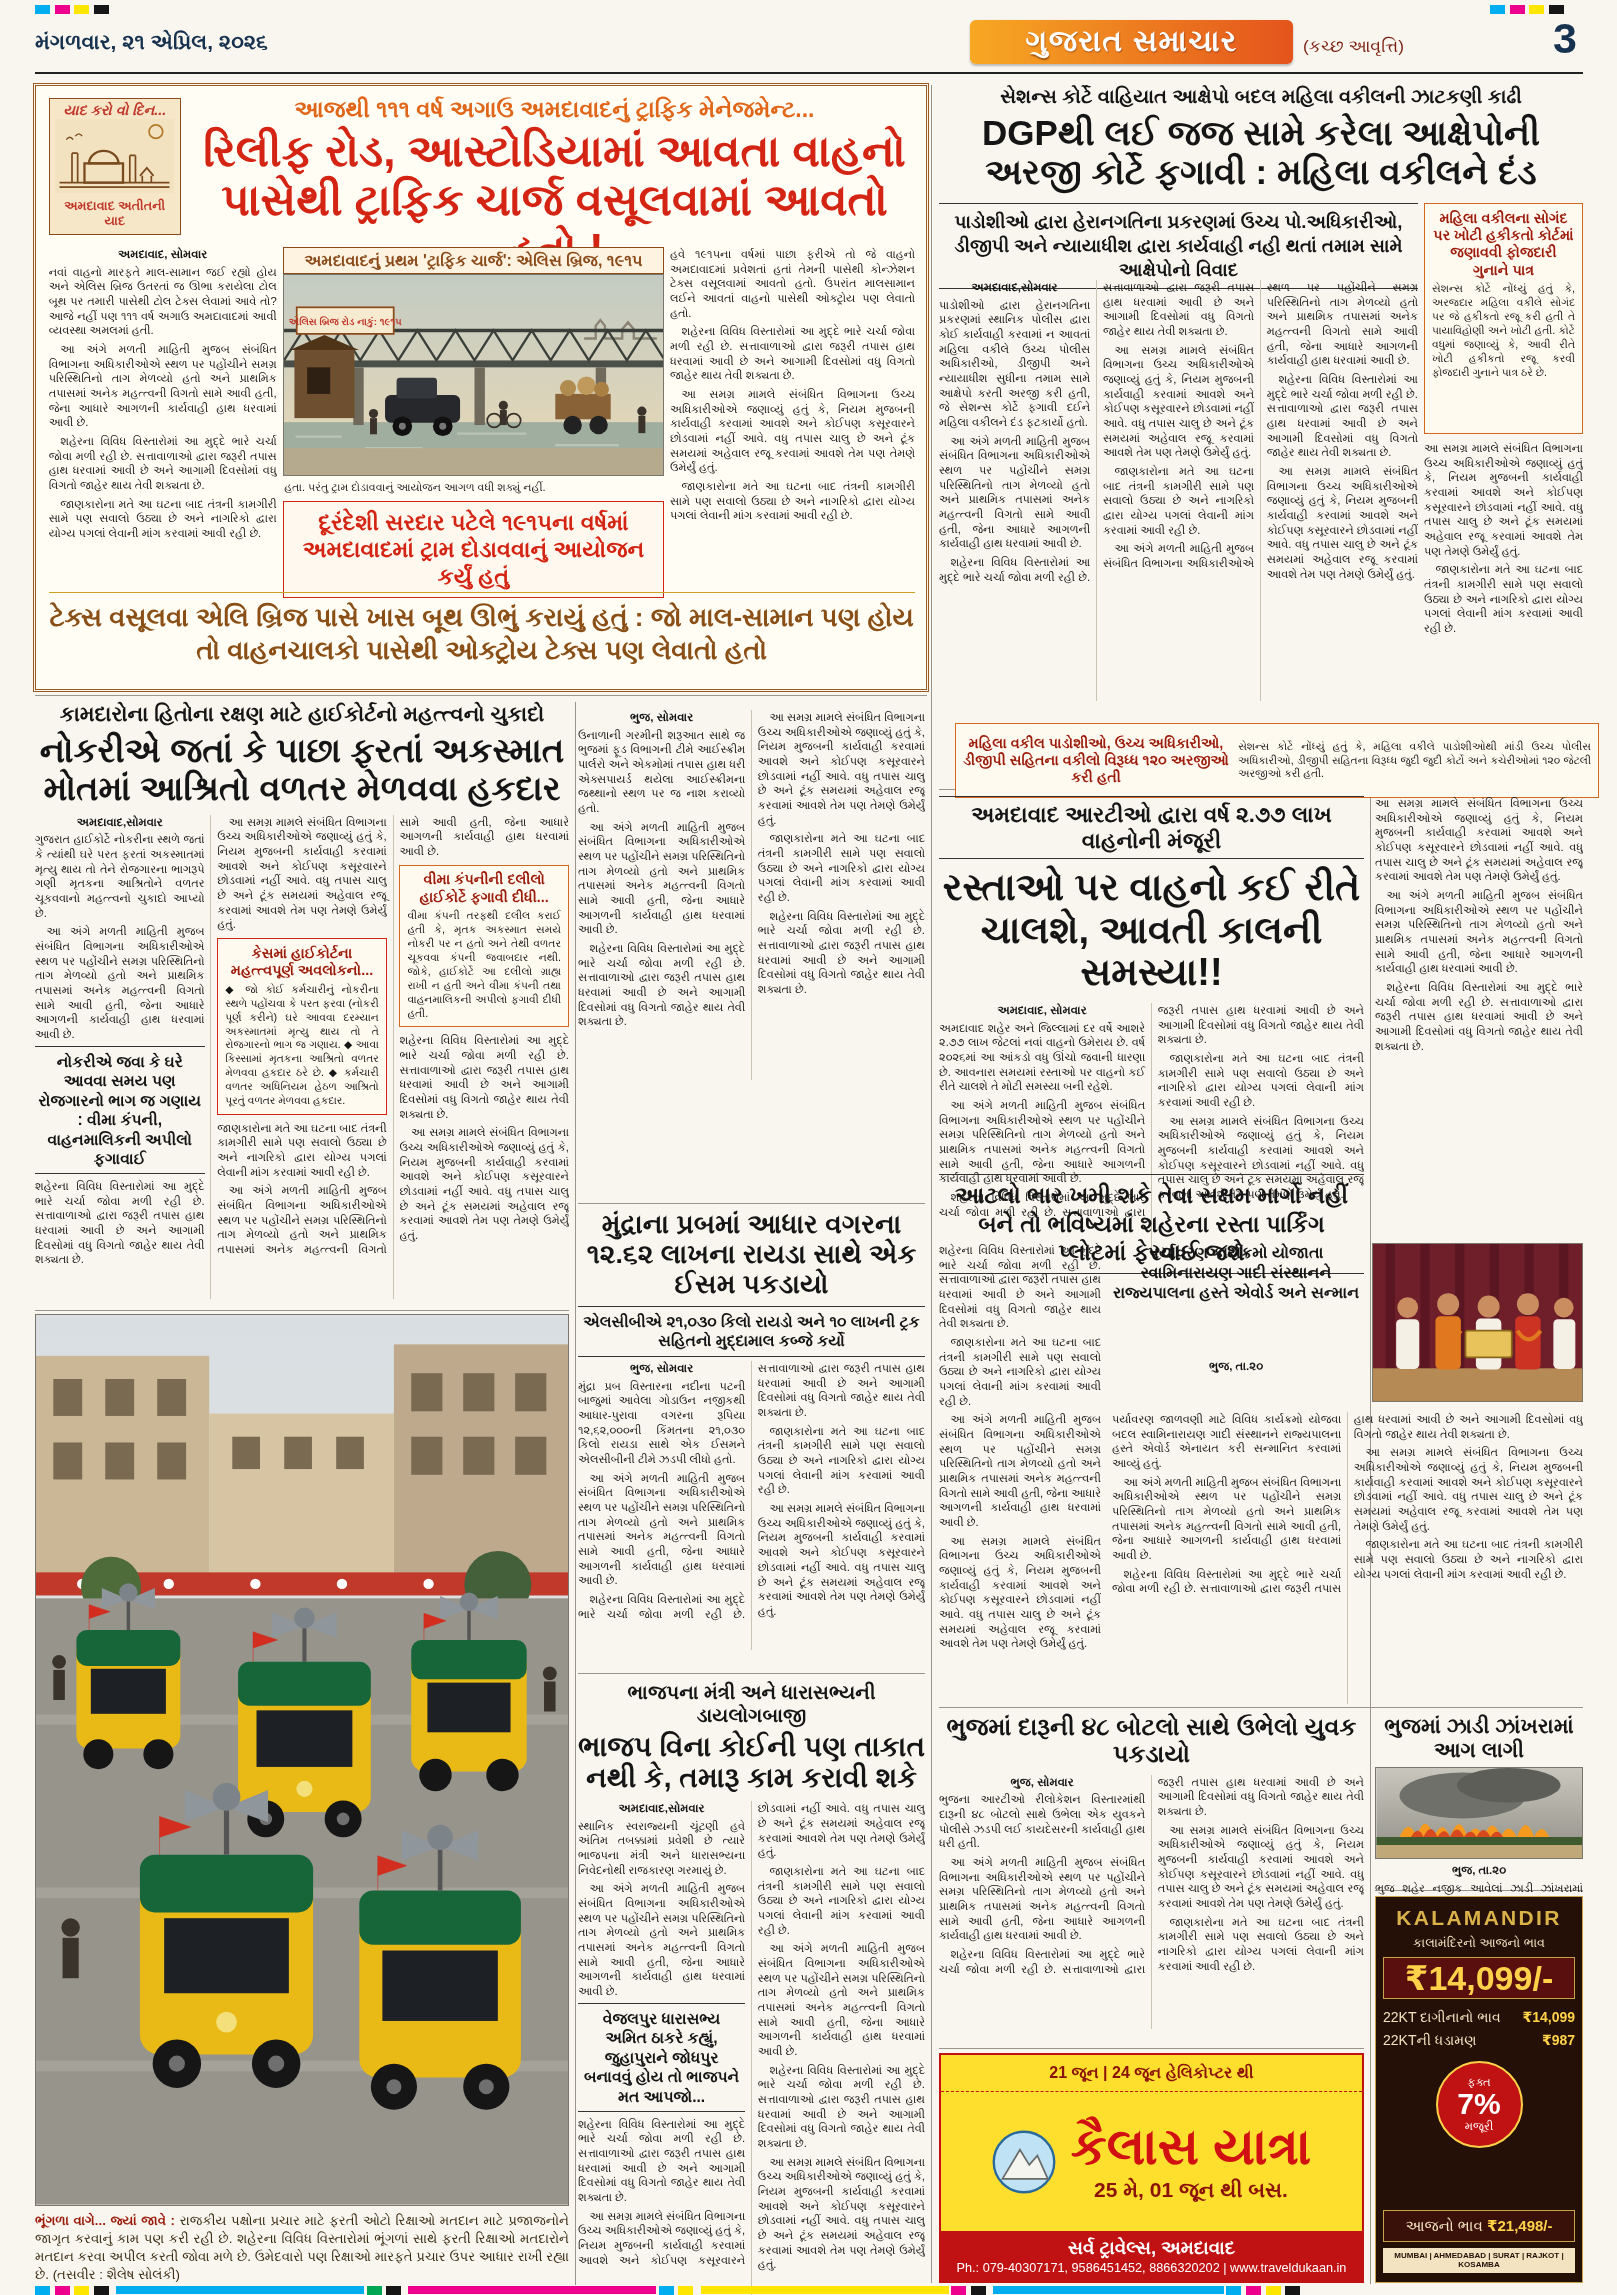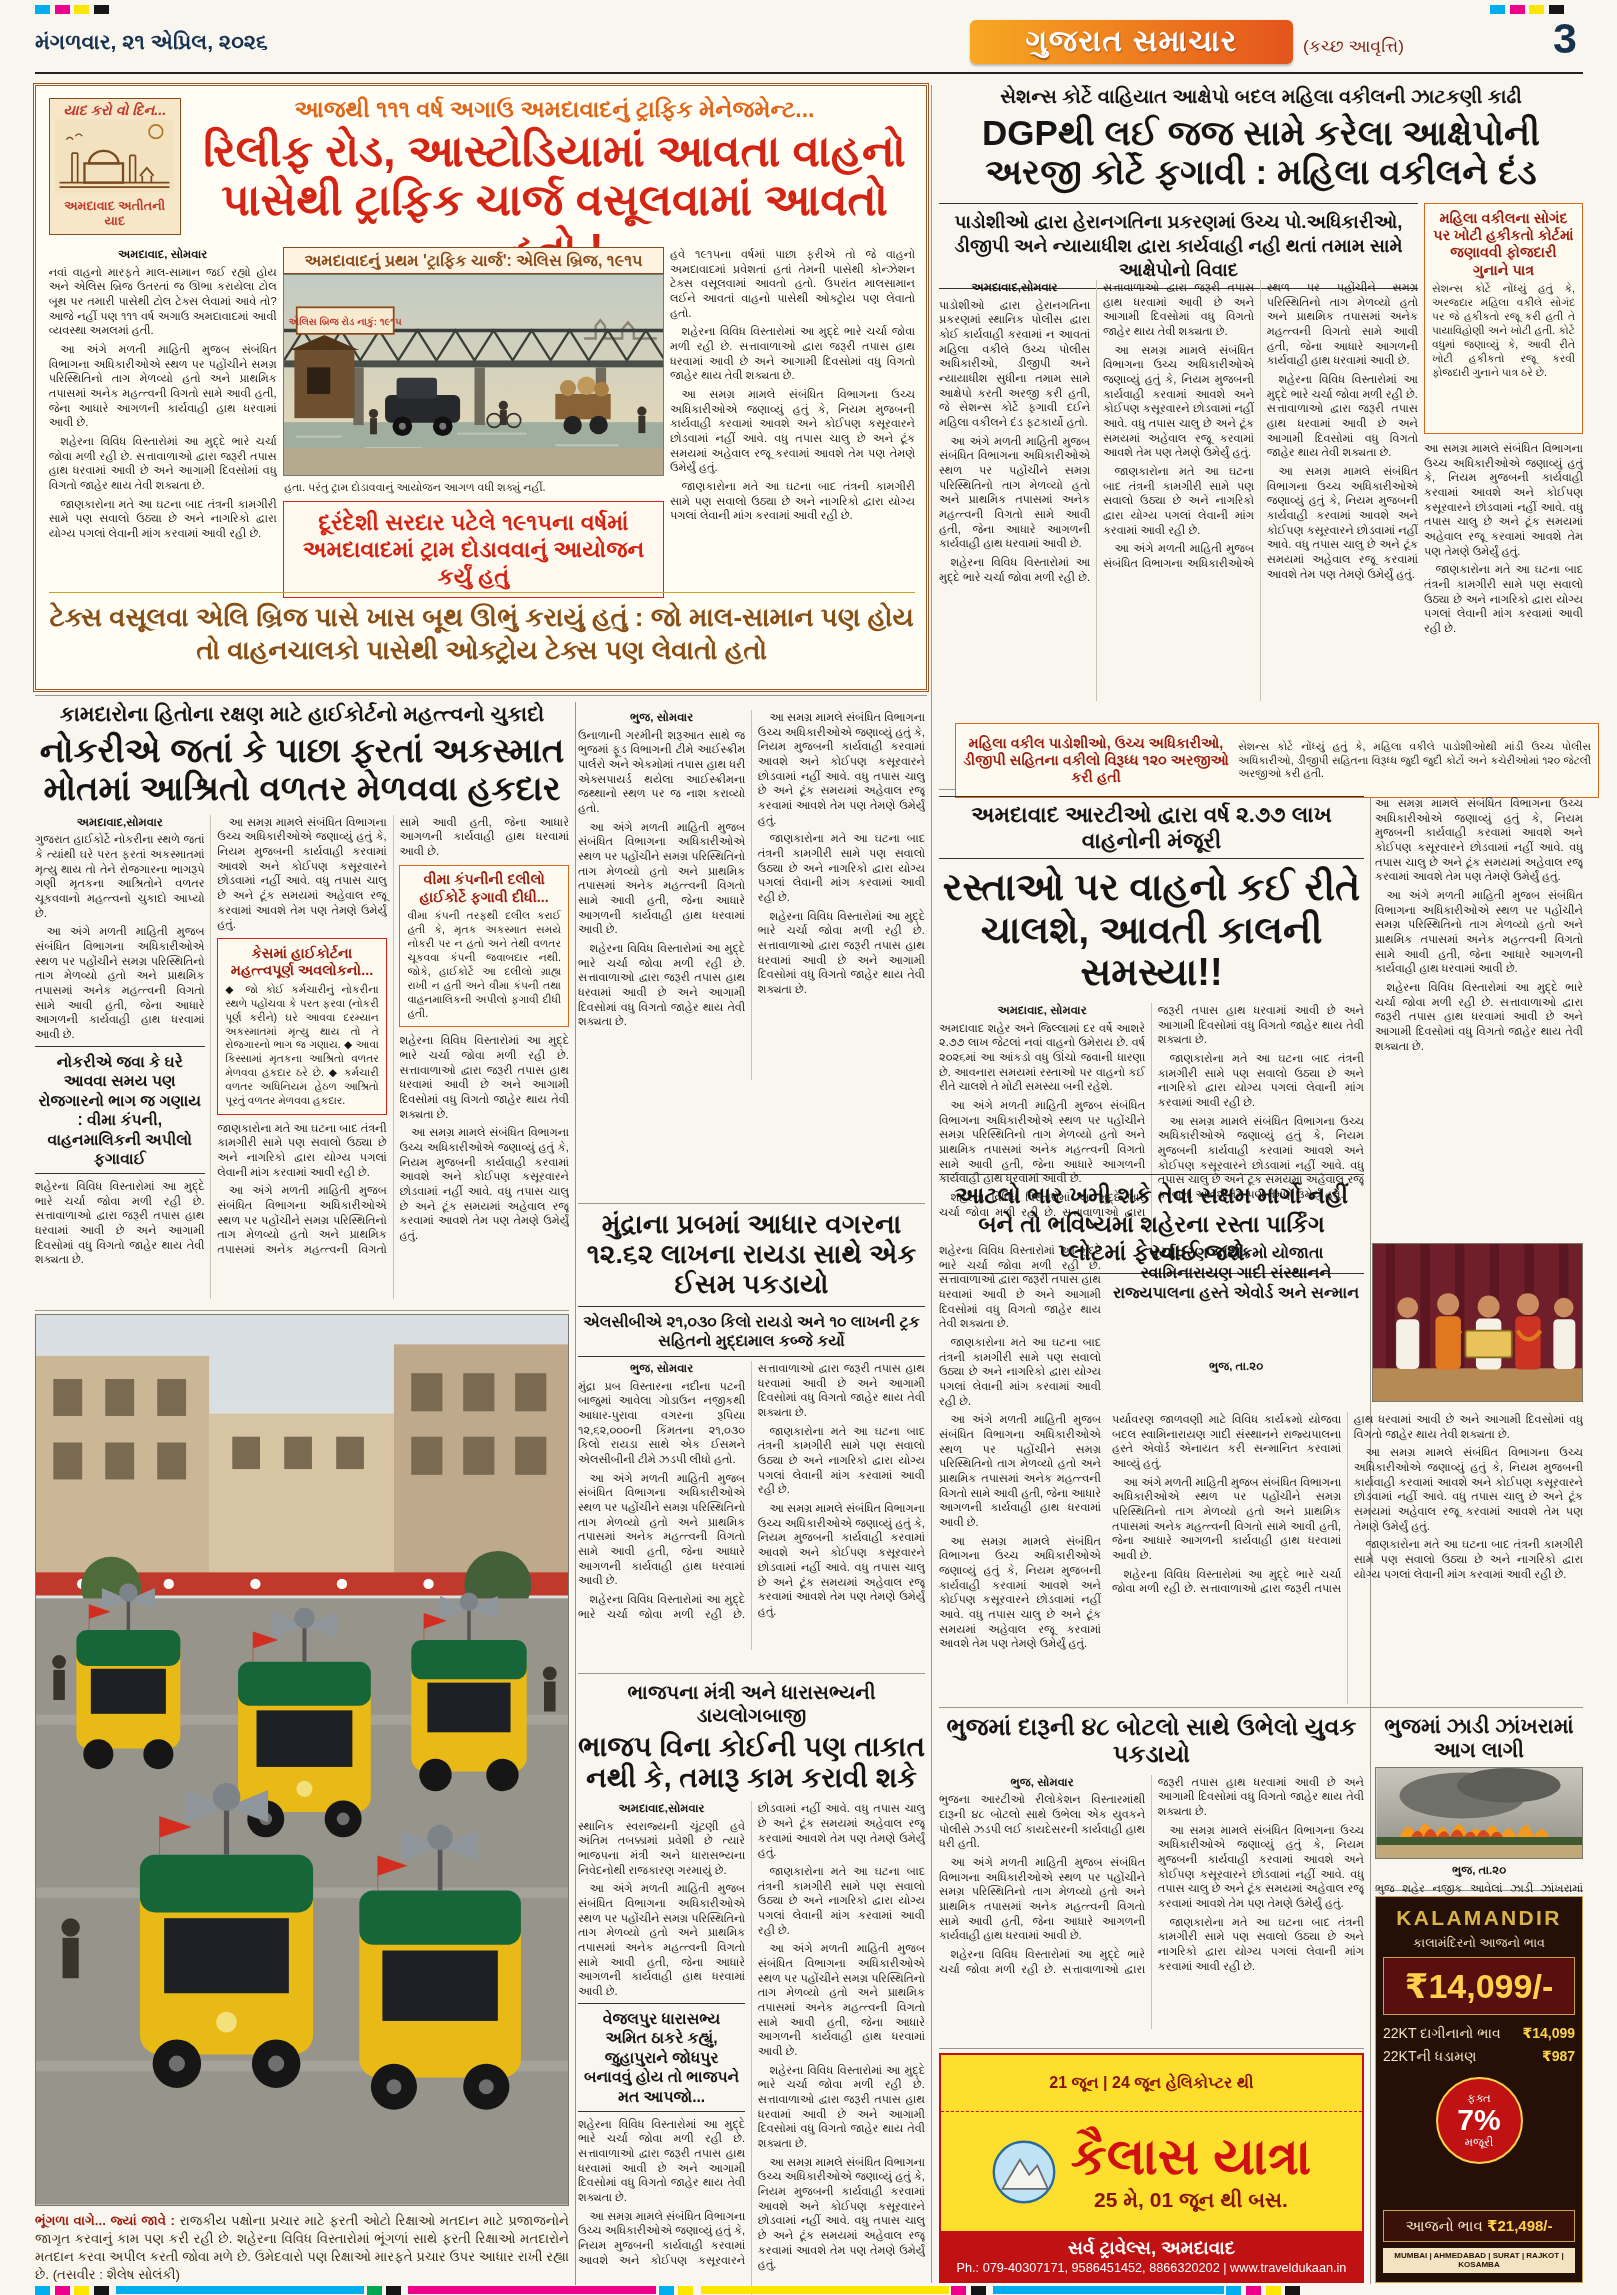--- a/index.html
+++ b/index.html
@@ -495,41 +495,41 @@
     </div>
     <div class="body-cols" style="margin-top:4.6px;height:52px;column-count:1">
       <div class="dateline">ભુજ, તા.૨૦</div>
       <div>
           <p class="bp first">ભુજ શહેર નજીક આવેલાં ઝાડી ઝાંખરામાં બપોરે અચાનક આગ ફાટી નીકળતાં ફાયર વિભાગની ટીમે ઘટનાસ્થળે પહોંચી આગ પર કાબૂ મેળવ્યો હતો.</p>
         </div>
     </div>
   </div>
 
   <div class="abs" style="left:939px;top:2053px;width:425px;height:230px;border:2.3px solid #c01212;background:#ffdf2e;display:flex;flex-direction:column">
-    <div style="text-align:center;font-weight:800;font-size:16px;color:#8a1208;padding:19px 0;border-bottom:1.2px dashed #c01212">21 જૂન | 24 જૂન હેલિકોપ્ટર થી</div>
+    <div style="text-align:center;font-weight:800;font-size:16px;color:#8a1208;padding:9px 0;border-bottom:1.2px dashed #c01212">21 જૂન | 24 જૂન હેલિકોપ્ટર થી</div>
     <div style="flex:1;display:flex;align-items:center;justify-content:center;gap:15px">
       <svg viewBox="0 0 110 110" style="width:64px;height:64px">
         <circle cx="55" cy="55" r="52" fill="#bfe3f5" stroke="#2a6a9a" stroke-width="4"></circle>
         <path d="M18,84 L48,34 L64,60 L78,44 L96,84 Z" fill="#f5f5f0" stroke="#6a6a6a" stroke-width="3"></path>
       </svg>
       <div>
         <div style="font-weight:800;font-size:51px;color:#d11111;line-height:1">કૈલાસ યાત્રા</div>
         <div style="font-weight:800;font-size:21px;color:#8a1208;text-align:center;margin-top:5.8px">25 મે, 01 જૂન થી બસ.</div>
       </div>
     </div>
     <div style="background:#c01212;color:#fff;text-align:center;padding:5.8px 3.5px">
       <div style="font-weight:800;font-size:18.5px">સર્વ ટ્રાવેલ્સ, અમદાવાદ</div>
       <div style="font-size:12.7px;margin-top:2.3px">Ph.: 079-40307171, 9586451452, 8866320202 | www.traveldukaan.in</div>
     </div>
   </div>
 
   <div class="abs" style="left:1375px;top:1896px;width:208px;height:387px;background:#241007;border:0.6px solid #caa24a;display:flex;flex-direction:column;align-items:center;padding:9.2px 7px;gap:5.8px">
     <div class="serif" style="color:#d9b24a;font-size:21px;letter-spacing:2.3px;font-weight:700">KALAMANDIR</div>
     <div style="color:#f3e3c0;font-size:12.7px">કાલામંદિરનો આજનો ભાવ</div>
-    <div style="background:#5a0f0f;width:100%;text-align:center;padding:8px 0;border:0.6px solid #caa24a">
+    <div style="background:#5a0f0f;width:100%;text-align:center;padding:0 0;border:0.6px solid #caa24a">
       <span style="color:#ffd24a;font-weight:800;font-size:34px">₹14,099/-</span>
     </div>
     <div style="width:100%;display:flex;justify-content:space-between;color:#f3e3c0;font-size:14px;margin-top:4.6px">
       <span>22KT દાગીનાનો ભાવ</span>
       <span style="color:#ffd24a;font-weight:800">₹14,099</span>
     </div>
     <div style="width:100%;display:flex;justify-content:space-between;color:#f3e3c0;font-size:14px">
       <span>22KTની ધડામણ</span>
       <span style="color:#ffd24a;font-weight:800">₹987</span>
     </div>

